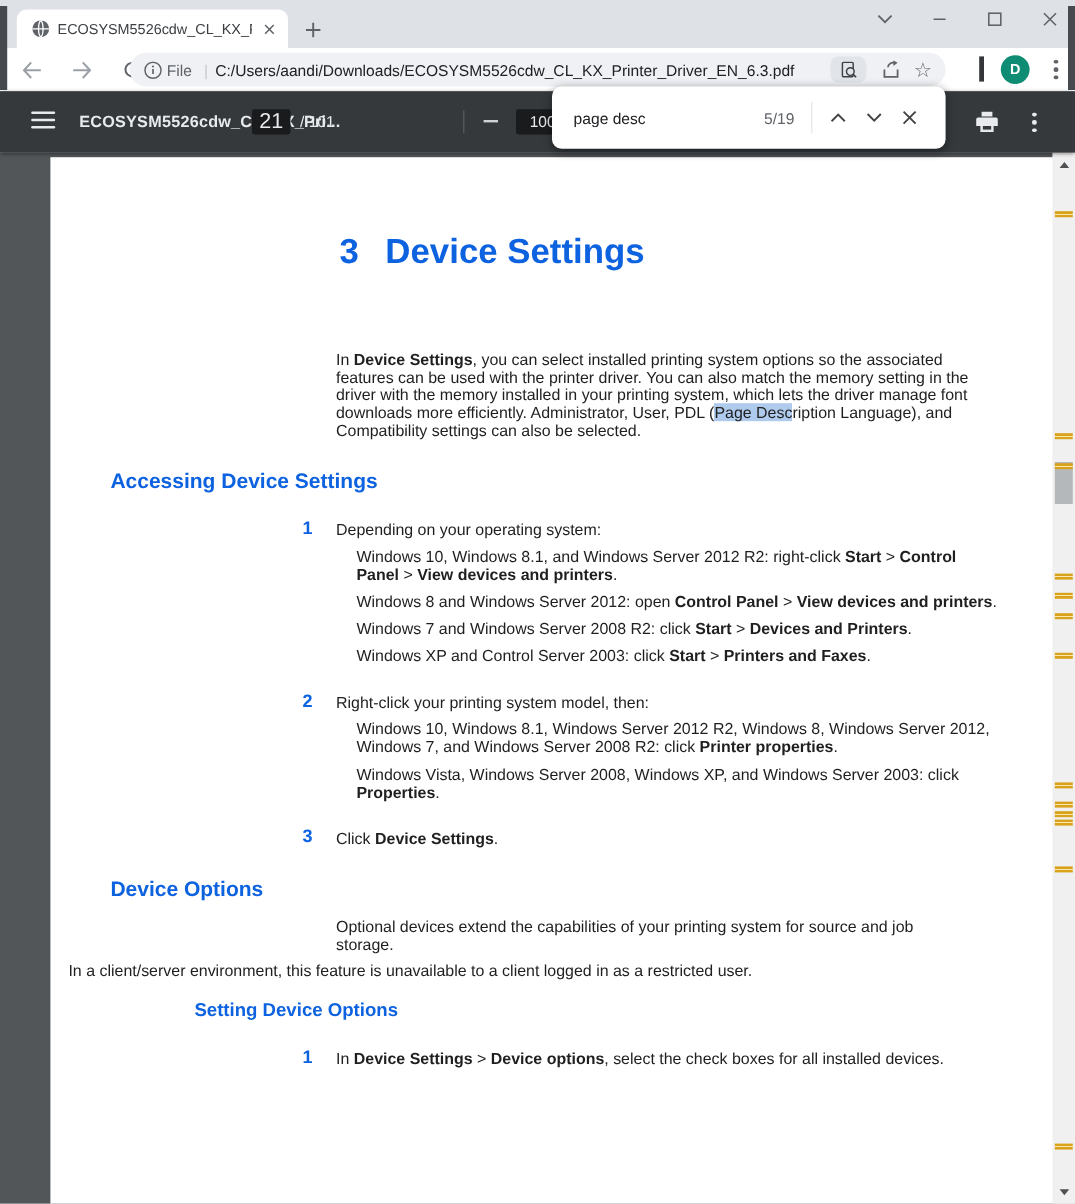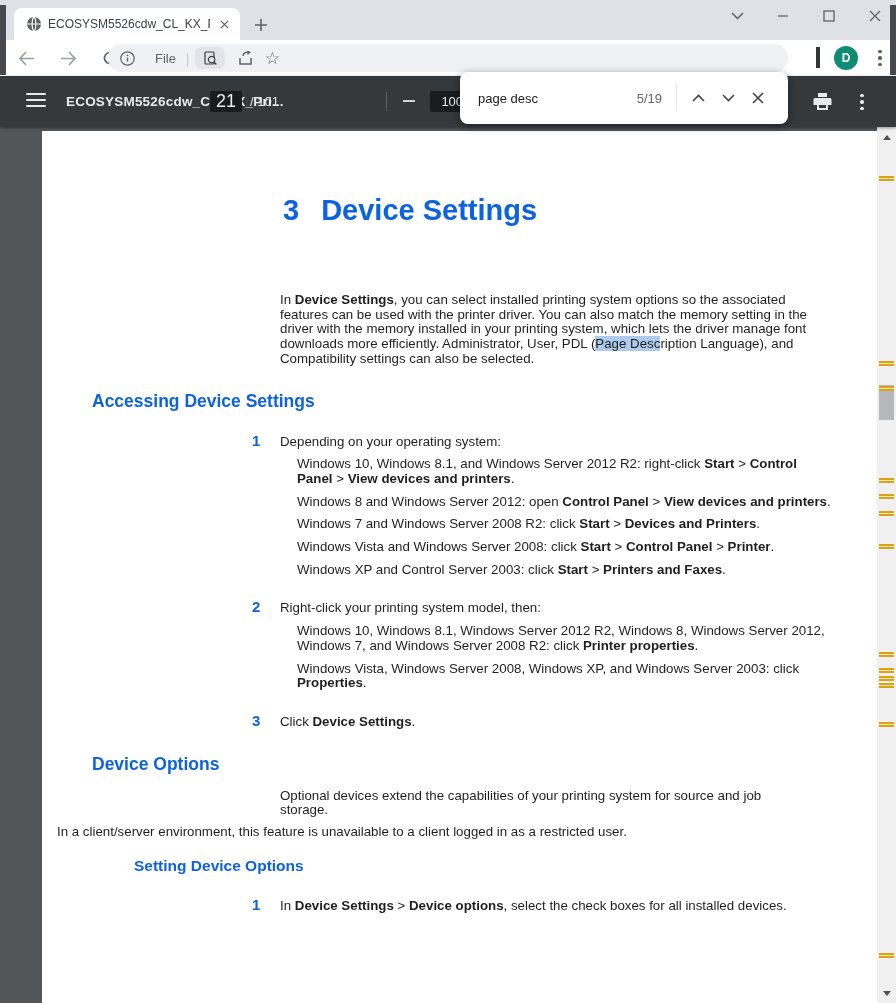--- a/index.html
+++ b/index.html
@@ -20,21 +20,21 @@
   .win-controls{position:absolute;right:12px;top:4px;height:24px;display:flex;gap:28px;
     align-items:center;color:#5f6368;}
   .win-btn{width:18px;height:18px;display:flex;align-items:center;justify-content:center;}
 
   
   .navbar{position:absolute;left:0;top:40px;width:896px;height:36px;background:#fff;}
   .nav-icons{position:absolute;left:14px;top:0;height:36px;display:flex;align-items:center;gap:18px;}
   .nav-btn{width:24px;height:24px;display:flex;align-items:center;justify-content:center;}
   .omnibox{position:absolute;left:108px;top:4px;width:680px;height:28px;background:#eff1f4;
     border-radius:14px;display:flex;align-items:center;padding:0 6px 0 12px;}
-  .omni-scheme{font-size:13px;color:#5f6368;margin:0 4px 0 20px;}
+  .omni-scheme{font-size:13px;color:#5f6368;margin:0 4px 0 4px;}
   .omni-div{color:#c6c9cd;margin:0 6px;font-size:13px;}
   .omni-url{font-size:13px;color:#202124;white-space:nowrap;overflow:hidden;flex:1;}
   .omni-chip{width:30px;height:22px;background:#e1e4e8;border-radius:7px;display:flex;
     align-items:center;justify-content:center;margin-right:8px;}
   .omni-action{width:26px;height:24px;display:flex;align-items:center;justify-content:center;color:#5f6368;}
   .star-glyph{font-size:17px;color:#5f6368;line-height:1;}
   .after-omni{position:absolute;right:8px;top:4px;height:28px;display:flex;align-items:center;gap:14px;}
   .sidepanel-icon{width:17px;height:17px;border:2px solid #35363a;background:#fff;position:relative;}
   .sidepanel-icon::after{content:"";position:absolute;right:0;top:0;width:55%;height:100%;background:#35363a;}
   .avatar{width:24px;height:24px;border-radius:50%;background:#0f8d74;color:#fff;font-size:12px;
@@ -77,21 +77,21 @@
   .content{position:absolute;left:0;top:127px;width:896px;height:876px;background:#525659;}
   .pdf-page{position:absolute;left:42px;top:4px;width:854px;height:872px;background:#fff;
     overflow:hidden;color:#1f1f1f;font-size:13.3px;line-height:14.7px;}
   .bold{font-weight:bold;}
   .hl{background:#aecaec;}
   .b-h1{margin:62px 60px 0 241px;color:#0d62e0;font-size:29px;line-height:34px;font-weight:bold;}
   .b-h1 .num{margin-right:22px;}
   .b-intro{margin-top:66px;}
   .b-intro,.b-p{padding-left:238px;padding-right:88px;}
   .b-h2{margin-top:24px;padding-left:50px;color:#0d62e0;font-size:17.5px;line-height:20px;font-weight:bold;}
-  .b-h3{margin-top:17px;padding-left:92px;color:#0d62e0;font-size:15.5px;line-height:18px;font-weight:bold;}
+  .b-h3{margin-top:17px;padding-left:120px;color:#0d62e0;font-size:15.5px;line-height:18px;font-weight:bold;}
   .b-step{margin-top:24px;position:relative;padding-left:238px;padding-right:88px;}
   .b-step .num{position:absolute;left:210px;top:-1px;color:#0d62e0;font-weight:bold;font-size:15px;}
   .b-sub{margin-top:8px;padding-left:255px;padding-right:64px;}
   .b-p{margin-top:15px;}
   .b-p + .b-p{margin-top:7px;padding-left:15px;}
 
   
   .scrollbar{position:absolute;right:0;top:0;width:19px;height:876px;background:#f0f0f0;}
   .scroll-arrow{position:absolute;left:0;width:19px;height:16px;display:flex;align-items:center;justify-content:center;}
   .scroll-arrow.up{top:2px;} .scroll-arrow.down{bottom:2px;}
@@ -174,20 +174,21 @@
   <div class="omnibox">
     <span style="display:flex">
       <svg width="15" height="15" viewBox="0 0 15 15">
           <circle cx="7.5" cy="7.5" r="6.7" fill="none" stroke="#5f6368" stroke-width="1.2"></circle>
           <path d="M7.5 6.6v4" stroke="#5f6368" stroke-width="1.4"></path>
           <circle cx="7.5" cy="4.4" r=".9" fill="#5f6368"></circle>
         </svg>
     </span>
     <span class="omni-scheme">File</span>
     <span class="omni-div">|</span>
+    <span class="omni-url">C:/Users/aandi/Downloads/ECOSYSM5526cdw_CL_KX_Printer_Driver_EN_6.3.pdf</span>
     <span class="omni-chip">
       <svg width="15" height="15" viewBox="0 0 15 15">
           <rect x="2" y="1" width="9" height="12" rx="1" fill="none" stroke="#3c4043" stroke-width="1.2"></rect>
           <circle cx="8.6" cy="8.6" r="3.2" fill="#e1e4e8" stroke="#3c4043" stroke-width="1.2"></circle>
           <path d="M11 11l2.4 2.4" stroke="#3c4043" stroke-width="1.4"></path>
         </svg>
     </span>
     <span class="omni-action">
       <svg width="17" height="16" viewBox="0 0 17 16">
           <path d="M2 8v6h11V8" fill="none" stroke="#5f6368" stroke-width="1.5"></path>
@@ -262,21 +263,20 @@
 
 <div class="content">
   <div class="pdf-page" id="doc">
       <div class="b-h1"><span class="num">3</span><span>Device Settings</span></div>
       <div class="b-intro"><span>In </span><span class="bold">Device Settings</span><span>, you can select installed printing system options so the associated features can be used with the printer driver. You can also match the memory setting in the driver with the memory installed in your printing system, which lets the driver manage font downloads more efficiently. Administrator, User, PDL (</span><span class="hl">Page Desc</span><span>ription Language), and Compatibility settings can also be selected.</span></div>
       <div class="b-h2"><span>Accessing Device Settings</span></div>
       <div class="b-step"><span class="num">1</span><span>Depending on your operating system:</span></div>
       <div class="b-sub"><span>Windows 10, Windows 8.1, and Windows Server 2012 R2: right-click </span><span class="bold">Start</span><span> &gt; </span><span class="bold">Control Panel</span><span> &gt; </span><span class="bold">View devices and printers</span><span>.</span></div>
       <div class="b-sub"><span>Windows 8 and Windows Server 2012: open </span><span class="bold">Control Panel</span><span> &gt; </span><span class="bold">View devices and printers</span><span>.</span></div>
       <div class="b-sub"><span>Windows 7 and Windows Server 2008 R2: click </span><span class="bold">Start</span><span> &gt; </span><span class="bold">Devices and Printers</span><span>.</span></div>
-      <div class="b-sub"><span>Windows Vista and Windows Server 2008: click </span><span class="bold">Start</span><span> &gt; </span><span class="bold">Control Panel</span><span> &gt; </span><span class="bold">Printer</span><span>.</span></div>
       <div class="b-sub"><span>Windows XP and Control Server 2003: click </span><span class="bold">Start</span><span> &gt; </span><span class="bold">Printers and Faxes</span><span>.</span></div>
       <div class="b-step"><span class="num">2</span><span>Right-click your printing system model, then:</span></div>
       <div class="b-sub"><span>Windows 10, Windows 8.1, Windows Server 2012 R2, Windows 8, Windows Server 2012, Windows 7, and Windows Server 2008 R2: click </span><span class="bold">Printer properties</span><span>.</span></div>
       <div class="b-sub"><span>Windows Vista, Windows Server 2008, Windows XP, and Windows Server 2003: click </span><span class="bold">Properties</span><span>.</span></div>
       <div class="b-step"><span class="num">3</span><span>Click </span><span class="bold">Device Settings</span><span>.</span></div>
       <div class="b-h2"><span>Device Options</span></div>
       <div class="b-p"><span>Optional devices extend the capabilities of your printing system for source and job storage.</span></div>
       <div class="b-p"><span>In a client/server environment, this feature is unavailable to a client logged in as a restricted user.</span></div>
       <div class="b-h3"><span>Setting Device Options</span></div>
       <div class="b-step"><span class="num">1</span><span>In </span><span class="bold">Device Settings</span><span> &gt; </span><span class="bold">Device options</span><span>, select the check boxes for all installed devices.</span></div>

